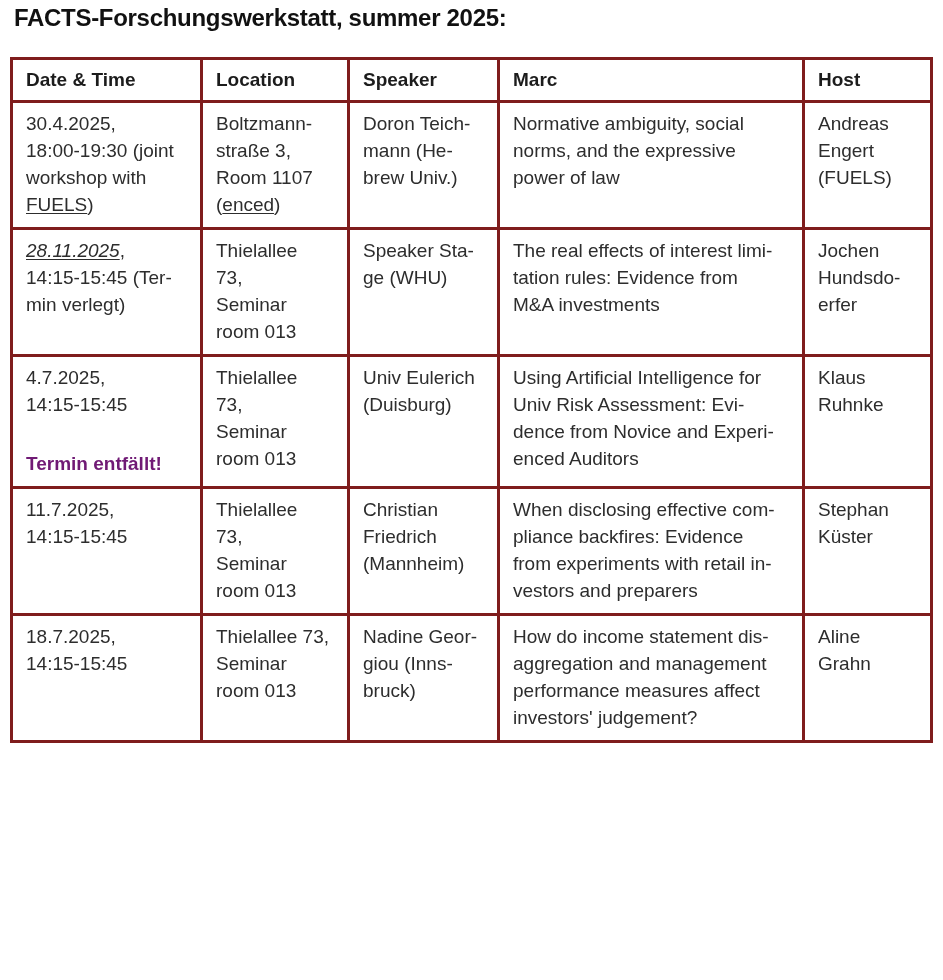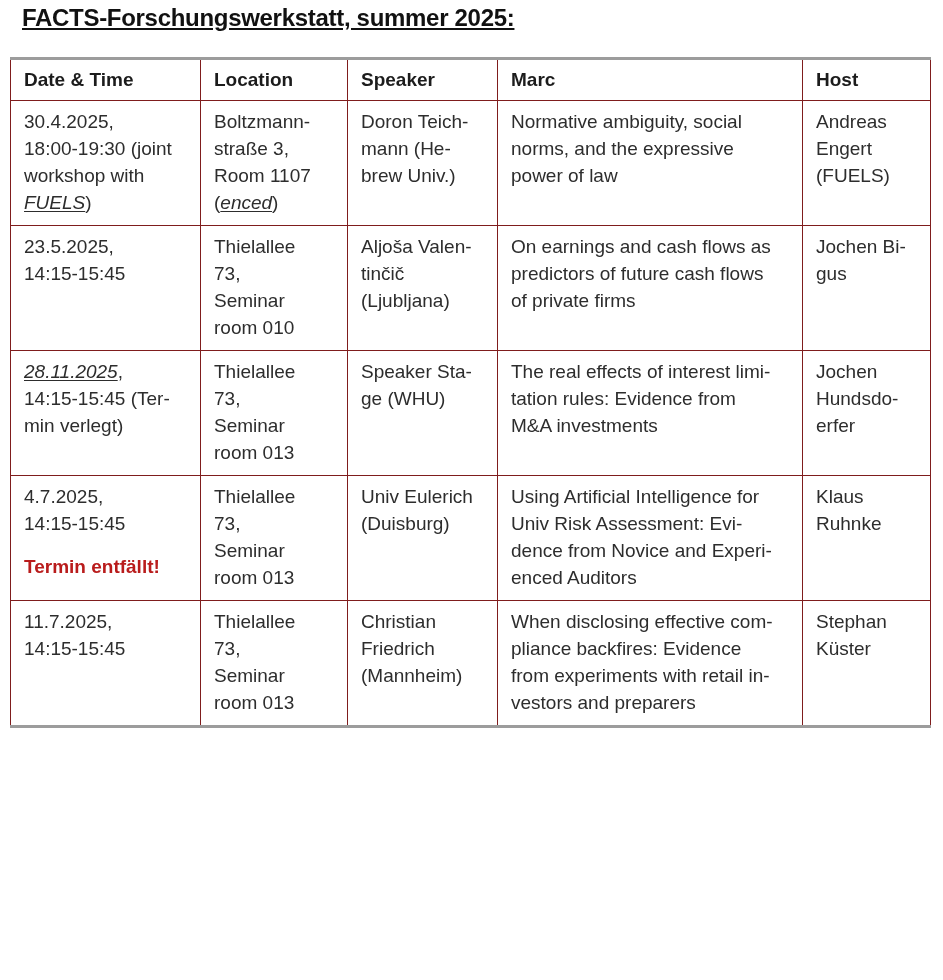--- a/index.html
+++ b/index.html
@@ -13,33 +13,32 @@
   .page {
     width: 943px;
     box-sizing: border-box;
     padding: 4px 10px 6px 10px;
   }
   h1.page-title {
     font-size: 24px;
     font-weight: 700;
     color: #111111;
     letter-spacing: -0.3px;
-    margin: 0 0 24px 12px;
+    margin: 0 0 24px 4px;
     line-height: 1.2;
-    text-decoration: underline;
   }
   table.sched {
     border-collapse: collapse;
     table-layout: fixed;
     width: 920px;
     border-top: 3px solid #9c9c9c;
     border-bottom: 3px solid #9c9c9c;
   }
   table.sched th, table.sched td {
-    border: 1px solid #7f1d1d;
+    border: 3px solid #7f1d1d;
     font-size: 19px;
     line-height: 27px;
     text-align: left;
     white-space: pre-line;
     overflow: hidden;
   }
   table.sched th {
     font-weight: 700;
     color: #1c1c1c;
     padding: 6px 12px 6px 13px;
@@ -48,32 +47,31 @@
   }
   table.sched td {
     padding: 7px 12px 9px 13px;
     vertical-align: top;
   }
   .lnk {
     color: inherit;
     text-decoration: underline;
     text-underline-offset: 2px;
     cursor: pointer;
-    font-style: italic;
   }
   .u {
     font-style: italic;
     text-decoration: underline;
     text-underline-offset: 2px;
   }
   .note {
     display: block;
-    margin-top: 16px;
+    margin-top: 32px;
     font-weight: 700;
-    color: #b91c1c;
+    color: #701a75;
   }
 </style>
 </head>
 <body>
 
 <div class="page">
   <h1 class="page-title">FACTS-Forschungswerkstatt, summer 2025:</h1>
 
   <table class="sched">
     <colgroup>
@@ -104,36 +102,20 @@
 (</span><a class="lnk">enced</a><span>)</span></td>
           <td>Doron Teich-
 mann (He-
 brew Univ.)</td>
           <td>Normative ambiguity, social
 norms, and the expressive
 power of law</td>
           <td>Andreas
 Engert
 (FUELS)</td>
-        </tr>
-      <tr>
-          <td>23.5.2025,
-14:15-15:45</td>
-          <td>Thielallee
-73,
-Seminar
-room 010</td>
-          <td>Aljoša Valen-
-tinčič
-(Ljubljana)</td>
-          <td>On earnings and cash flows as
-predictors of future cash flows
-of private firms</td>
-          <td>Jochen Bi-
-gus</td>
         </tr>
       <tr>
           <td><em class="u">28.11.2025</em><span>,
 14:15-15:45 (Ter-
 min verlegt)</span></td>
           <td>Thielallee
 73,
 Seminar
 room 013</td>
           <td>Speaker Sta-
@@ -171,15 +153,31 @@
           <td>Christian
 Friedrich
 (Mannheim)</td>
           <td>When disclosing effective com-
 pliance backfires: Evidence
 from experiments with retail in-
 vestors and preparers</td>
           <td>Stephan
 Küster</td>
         </tr>
+      <tr>
+          <td>18.7.2025,
+14:15-15:45</td>
+          <td>Thielallee 73,
+Seminar
+room 013</td>
+          <td>Nadine Geor-
+giou (Inns-
+bruck)</td>
+          <td>How do income statement dis-
+aggregation and management
+performance measures affect
+investors' judgement?</td>
+          <td>Aline
+Grahn</td>
+        </tr>
     </tbody>
   </table>
 </div>
 
 </body></html>

